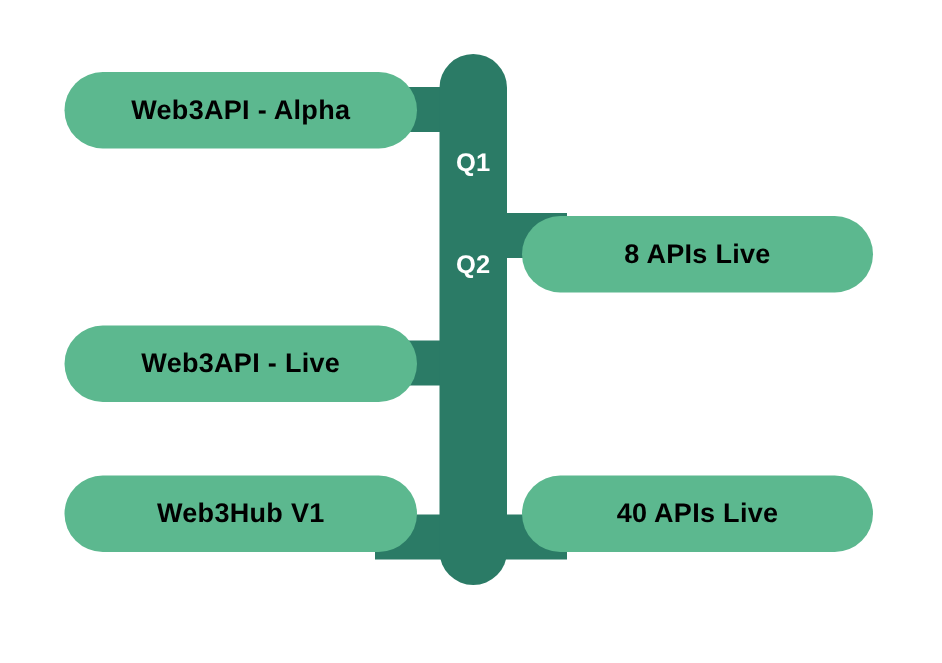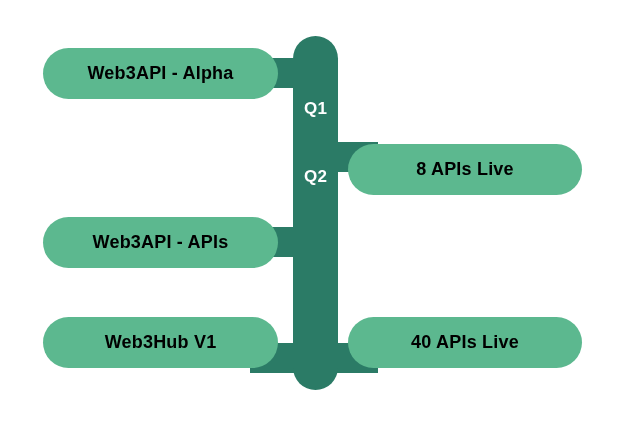--- a/index.html
+++ b/index.html
@@ -105,21 +105,21 @@
     <div class="pill pill-left">Web3API - Alpha</div>
   </div>
 
   <div class="row row-q2">
     <div class="tab tab-right"></div>
     <div class="pill pill-right">8 APIs Live</div>
   </div>
 
   <div class="row row-q3">
     <div class="tab tab-left"></div>
-    <div class="pill pill-left">Web3API - APIs</div>
+    <div class="pill pill-left">Web3API - Live</div>
   </div>
 
   <div class="row row-q4">
     <div class="tab tab-left"></div>
     <div class="tab tab-right"></div>
     <div class="pill pill-left">Web3Hub V1</div>
     <div class="pill pill-right">40 APIs Live</div>
   </div>
 
   <div class="spine"></div>

